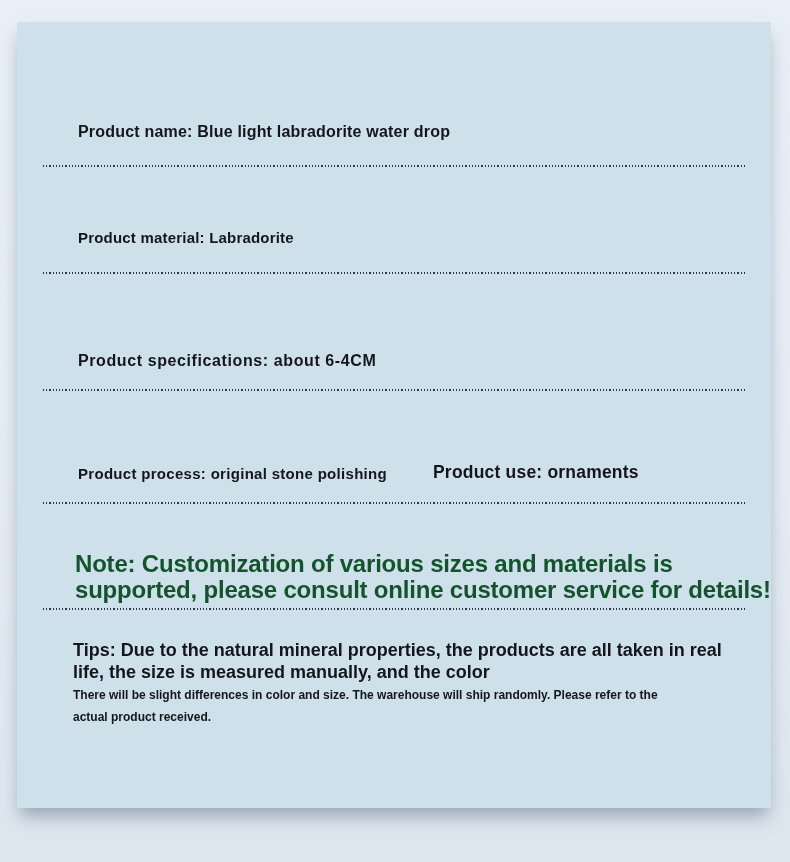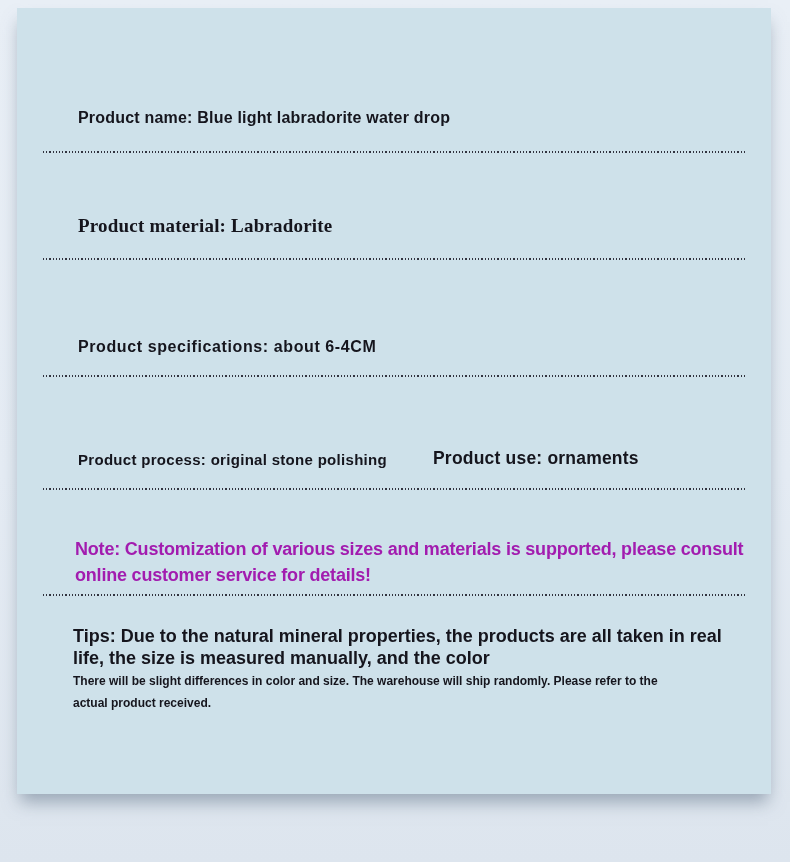--- a/index.html
+++ b/index.html
@@ -9,34 +9,34 @@
     overflow: hidden;
     font-family: "Liberation Sans", sans-serif;
   }
   body {
     background: linear-gradient(180deg, #e9eff6 0%, #e5ecf4 55%, #dde5ee 100%);
     position: relative;
   }
   .card {
     position: absolute;
     left: 17px;
-    top: 8px;
+    top: 22px;
     width: 754px;
     height: 786px;
     background: #cee1ea;
     box-shadow: 0 11px 16px -3px rgba(96, 115, 134, 0.55);
   }
   .field {
     position: absolute;
     color: #15151d;
     font-weight: bold;
     white-space: nowrap;
   }
   .field-name          { left: 61px; top: 101px; font-size: 16px; letter-spacing: 0.2px; }
-  .field-material      { left: 61px; top: 207px; font-size: 19px; letter-spacing: 0.2px; font-family: Liberation Serif, serif; }
+  .field-material      { left: 61px; top: 207px; font-size: 15px; letter-spacing: 0.2px; }
   .field-specs         { left: 61px; top: 330px; font-size: 16px; letter-spacing: 0.6px; }
   .field-process       { left: 61px; top: 443px; font-size: 15px; letter-spacing: 0.3px; }
   .field-use           { left: 416px; top: 440px; font-size: 17.5px; letter-spacing: 0.2px; }
   .divider {
     position: absolute;
     left: 26px;
     width: 703px;
     height: 2px;
     background-image: repeating-linear-gradient(
       to right,
@@ -47,23 +47,23 @@
   .divider-1 { top: 143px; }
   .divider-2 { top: 250px; }
   .divider-3 { top: 367px; }
   .divider-4 { top: 480px; }
   .divider-5 { top: 586px; }
   .note-block {
     position: absolute;
     left: 58px;
     top: 529px;
     width: 702px;
-    color: #a21caf;
+    color: #14532d;
     font-weight: bold;
-    font-size: 18px;
+    font-size: 24px;
     line-height: 25.5px;
     letter-spacing: -0.2px;
   }
   .tips-p1 {
     position: absolute;
     left: 56px;
     top: 618px;
     width: 684px;
     color: #15151d;
     font-weight: bold;

